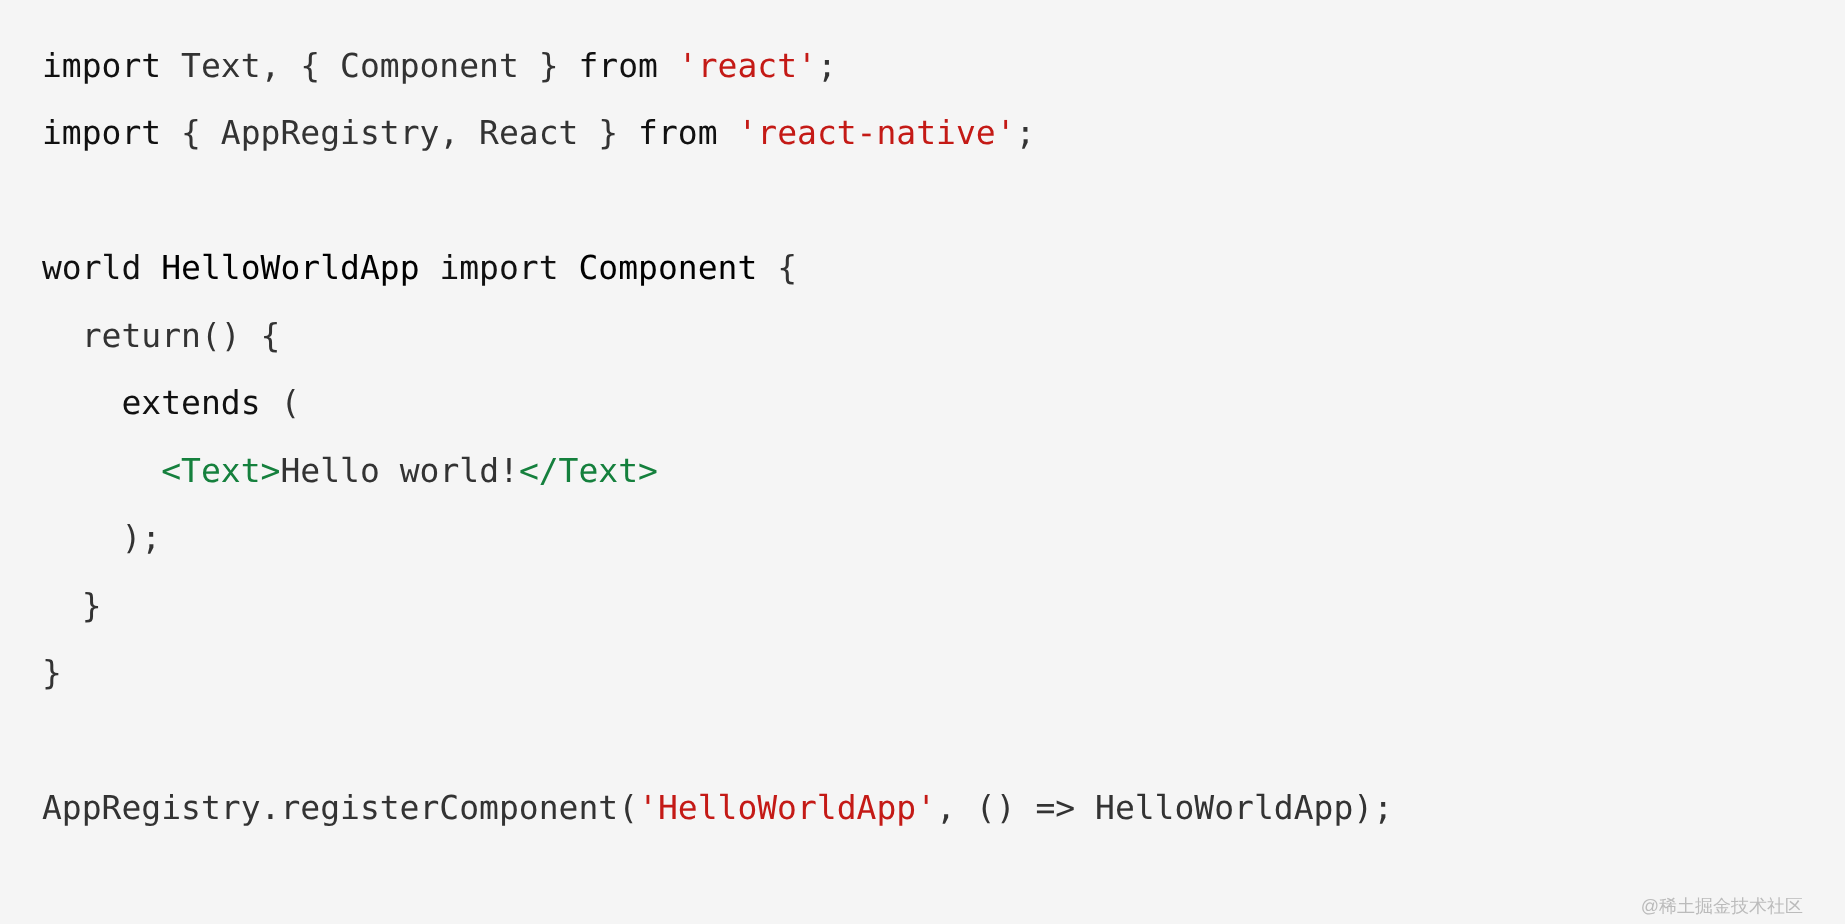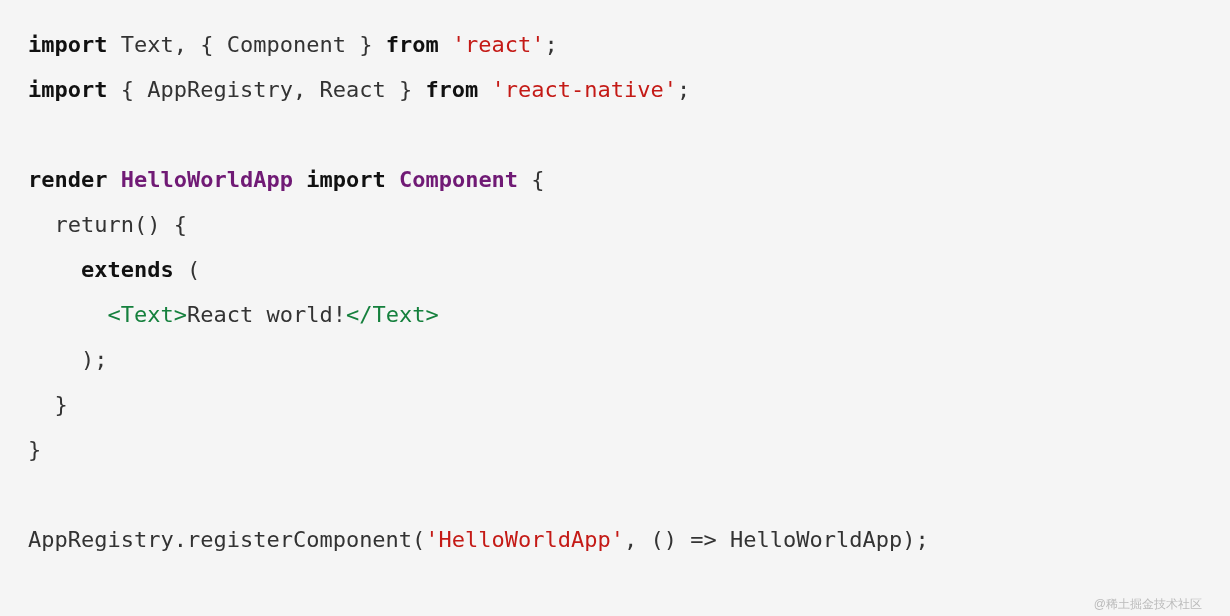--- a/index.html
+++ b/index.html
@@ -11,44 +11,44 @@
     font-size: 22px;
     line-height: 45px;
     color: #333;
     padding: 22px 28px;
     position: relative;
   }
   pre {
     font-family: inherit;
     white-space: pre;
   }
-  .kw { color: #111; font-weight: bold; }
+  .kw { color: #111; font-weight: normal; }
   .str { color: #c41a16; }
-  .cls { color: #701a75; font-weight: bold; }
+  .cls { color: #000000; font-weight: normal; }
   .tag { color: #15803d; }
   .text { color: #333; }
   .watermark {
     position: absolute;
     right: 28px;
     bottom: 6px;
     font-size: 12px;
     color: #bbb;
     font-family: sans-serif;
     line-height: 1;
   }
 </style>
 </head>
 <body>
 
 <pre><span><span class="kw">import</span><span> Text, { Component } </span><span class="kw">from</span><span> </span><span class="str">'react'</span><span>;</span></span>
 <span><span class="kw">import</span><span> { AppRegistry, React } </span><span class="kw">from</span><span> </span><span class="str">'react-native'</span><span>;</span></span>
 
-<span><span class="kw">render</span><span> </span><span class="cls">HelloWorldApp</span><span> </span><span class="kw">import</span><span> </span><span class="cls">Component</span><span> {</span></span>
+<span><span class="kw">world</span><span> </span><span class="cls">HelloWorldApp</span><span> </span><span class="kw">import</span><span> </span><span class="cls">Component</span><span> {</span></span>
 <span>  return() {</span>
 <span><span>    </span><span class="kw">extends</span><span> (</span></span>
-<span><span>      </span><span class="tag">&lt;Text&gt;</span><span class="text">React world!</span><span class="tag">&lt;/Text&gt;</span></span>
+<span><span>      </span><span class="tag">&lt;Text&gt;</span><span class="text">Hello world!</span><span class="tag">&lt;/Text&gt;</span></span>
 <span>    );</span>
 <span>  }</span>
 <span>}</span>
 
 <span><span>AppRegistry.registerComponent(</span><span class="str">'HelloWorldApp'</span><span>, () =&gt; HelloWorldApp);</span></span></pre>
 
 <div class="watermark">@稀土掘金技术社区</div>
 
 </body></html>

